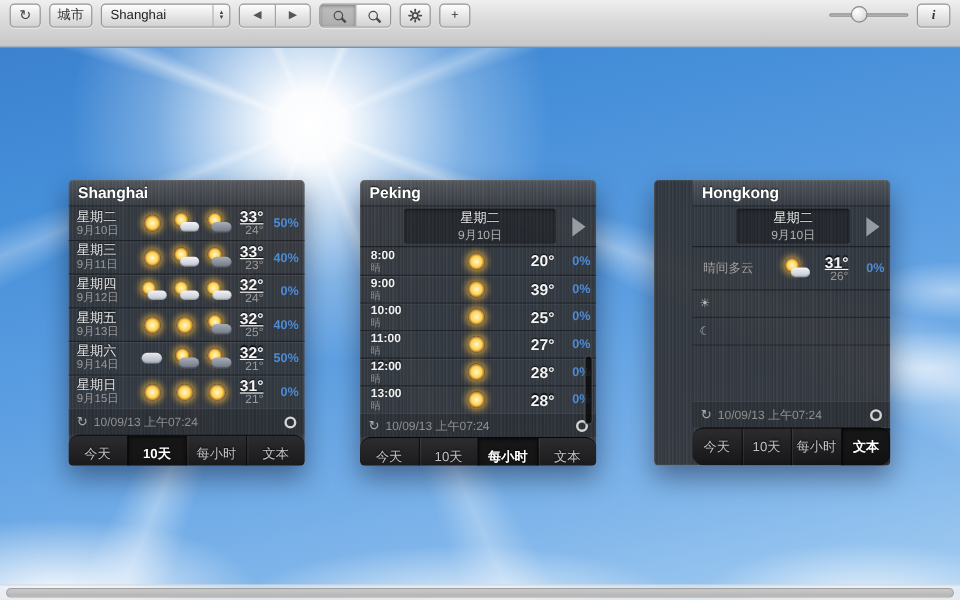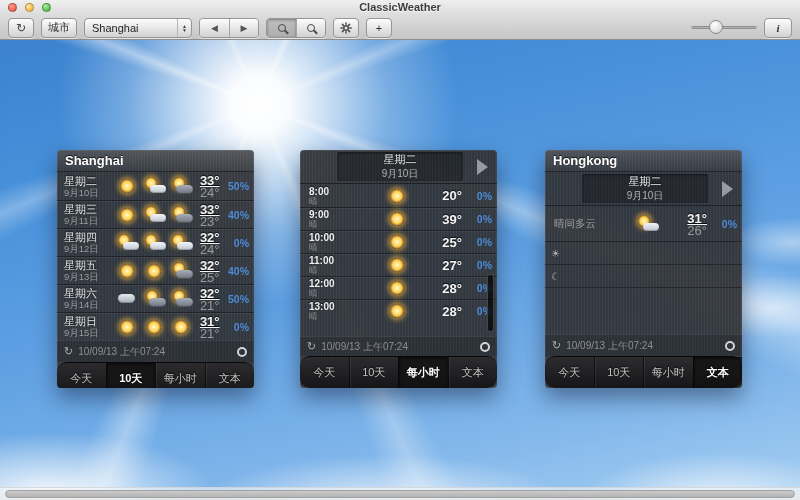--- a/index.html
+++ b/index.html
@@ -66,21 +66,21 @@
       radial-gradient(ellipse 100px 35px at 99% 44%, rgba(255,255,255,.45), rgba(255,255,255,0) 70%),
       linear-gradient(168deg, #3c82cf 0%, #468fd9 22%, #5d9fe2 50%, #7fb5ea 78%, #a5cef2 100%);
   }
 
   
   .panel { position:absolute; top:110px; width:197px; height:238px; border-radius:4px; overflow:hidden;
     display:flex; flex-direction:column; color:#e8e8e8;
     background-color:rgba(50,52,56,.94);
     background-image:repeating-linear-gradient(90deg, rgba(255,255,255,.035) 0 1px, rgba(0,0,0,0) 1px 2px, rgba(0,0,0,.07) 2px 3px);
     box-shadow:0 10px 22px rgba(0,0,20,.4), inset 0 0 0 1px rgba(255,255,255,.07); }
-  .p-shanghai { left:57px; } .p-peking { left:300px; } .p-hongkong { left:545px; }
+  .p-shanghai { left:57px; } .p-peking { left:300px; } .p-hongkong { left:545px;padding-left:32px; }
   .phead { height:22px; flex:0 0 auto; line-height:22px; padding-left:8px; font-size:13px; font-weight:bold;
     color:#fff; text-shadow:0 -1px 1px rgba(0,0,0,.8);
     background:linear-gradient(rgba(255,255,255,.14), rgba(255,255,255,.02));
     border-bottom:1px solid rgba(0,0,0,.55); }
   .pbody { flex:1; position:relative; display:flex; flex-direction:column; }
 
   
   .dsel { height:34px; flex:0 0 auto; position:relative; display:flex; align-items:center;
     border-bottom:1px solid rgba(0,0,0,.45); }
   .dbox { position:absolute; left:37px; right:34px; top:2px; bottom:2px; border-radius:2px;
@@ -94,21 +94,21 @@
 
   
   .srow { height:28px; flex:0 0 auto; display:flex; align-items:center; padding:0 5px 0 7px; }
   .srow + .srow { border-top:1px solid rgba(0,0,0,.4); box-shadow:inset 0 1px 0 rgba(255,255,255,.05); }
   .daycol { width:52px; }
   .day { font-size:11px; color:#e4e4e4; text-shadow:0 -1px 1px rgba(0,0,0,.7); line-height:12px; }
   .date { font-size:9.5px; color:#9a9a9a; line-height:11px; }
   .iconcol { flex:1; display:flex; justify-content:center; gap:2px; }
   .tempcol { width:26px; text-align:right; }
   .hi { font-size:13px; font-weight:bold; color:#f4f4f4; line-height:13px; text-shadow:0 -1px 1px rgba(0,0,0,.8);text-decoration:underline; }
-  .lo { font-size:13px; color:#9a9a9a; line-height:11px; }
+  .lo { font-size:10px; color:#9a9a9a; line-height:11px; }
   .pop { width:30px; text-align:right; font-size:10.5px; font-weight:bold; color:#4d8bd6; }
 
   
   .hrow { height:23px; flex:0 0 auto; display:flex; align-items:center; padding:0 5px 0 9px; }
   .hrow + .hrow { border-top:1px solid rgba(0,0,0,.4); box-shadow:inset 0 1px 0 rgba(255,255,255,.05); }
   .timecol { width:56px; }
   .time { font-size:10px; font-weight:bold; color:#f0f0f0; line-height:11px; text-shadow:0 -1px 1px rgba(0,0,0,.7); }
   .cond { font-size:8.5px; color:#8f8f8f; line-height:9px; }
   .hicon { flex:1; display:flex; justify-content:center; }
   .htemp { width:32px; text-align:right; font-size:13px; font-weight:bold; color:#f4f4f4; text-shadow:0 -1px 1px rgba(0,0,0,.8); }
@@ -163,28 +163,20 @@
 
   
   .gearsvg { display:block; }
 </style>
 </head>
 <body>
 
 <div class="window">
 
   <div class="chrome">
-    <div class="titlerow">
-      <div class="traffic">
-        <span class="tl red"></span>
-        <span class="tl yel"></span>
-        <span class="tl grn"></span>
-      </div>
-      <div class="wtitle">ClassicWeather</div>
-    </div>
     <div class="toolrow">
       <div class="tbtn">
         <span class="glyph">↻</span>
       </div>
       <div class="tbtn">
         <span>城市</span>
       </div>
       <div class="dropdown">
         <span class="dval">Shanghai</span>
         <span class="stepper">
@@ -346,20 +338,21 @@
       </div>
       <div class="tabs">
         <div class="tab">今天</div>
         <div class="tab active">10天</div>
         <div class="tab">每小时</div>
         <div class="tab">文本</div>
       </div>
     </div>
 
     <div class="panel p-peking">
+      <div class="phead">Peking</div>
       <div class="pbody">
         <div class="dsel">
           <div class="dbox">
             <div class="dday">星期二</div>
             <div class="ddate">9月10日</div>
           </div>
           <span class="darrow"></span>
         </div>
         <div class="hrow">
           <div class="timecol">

